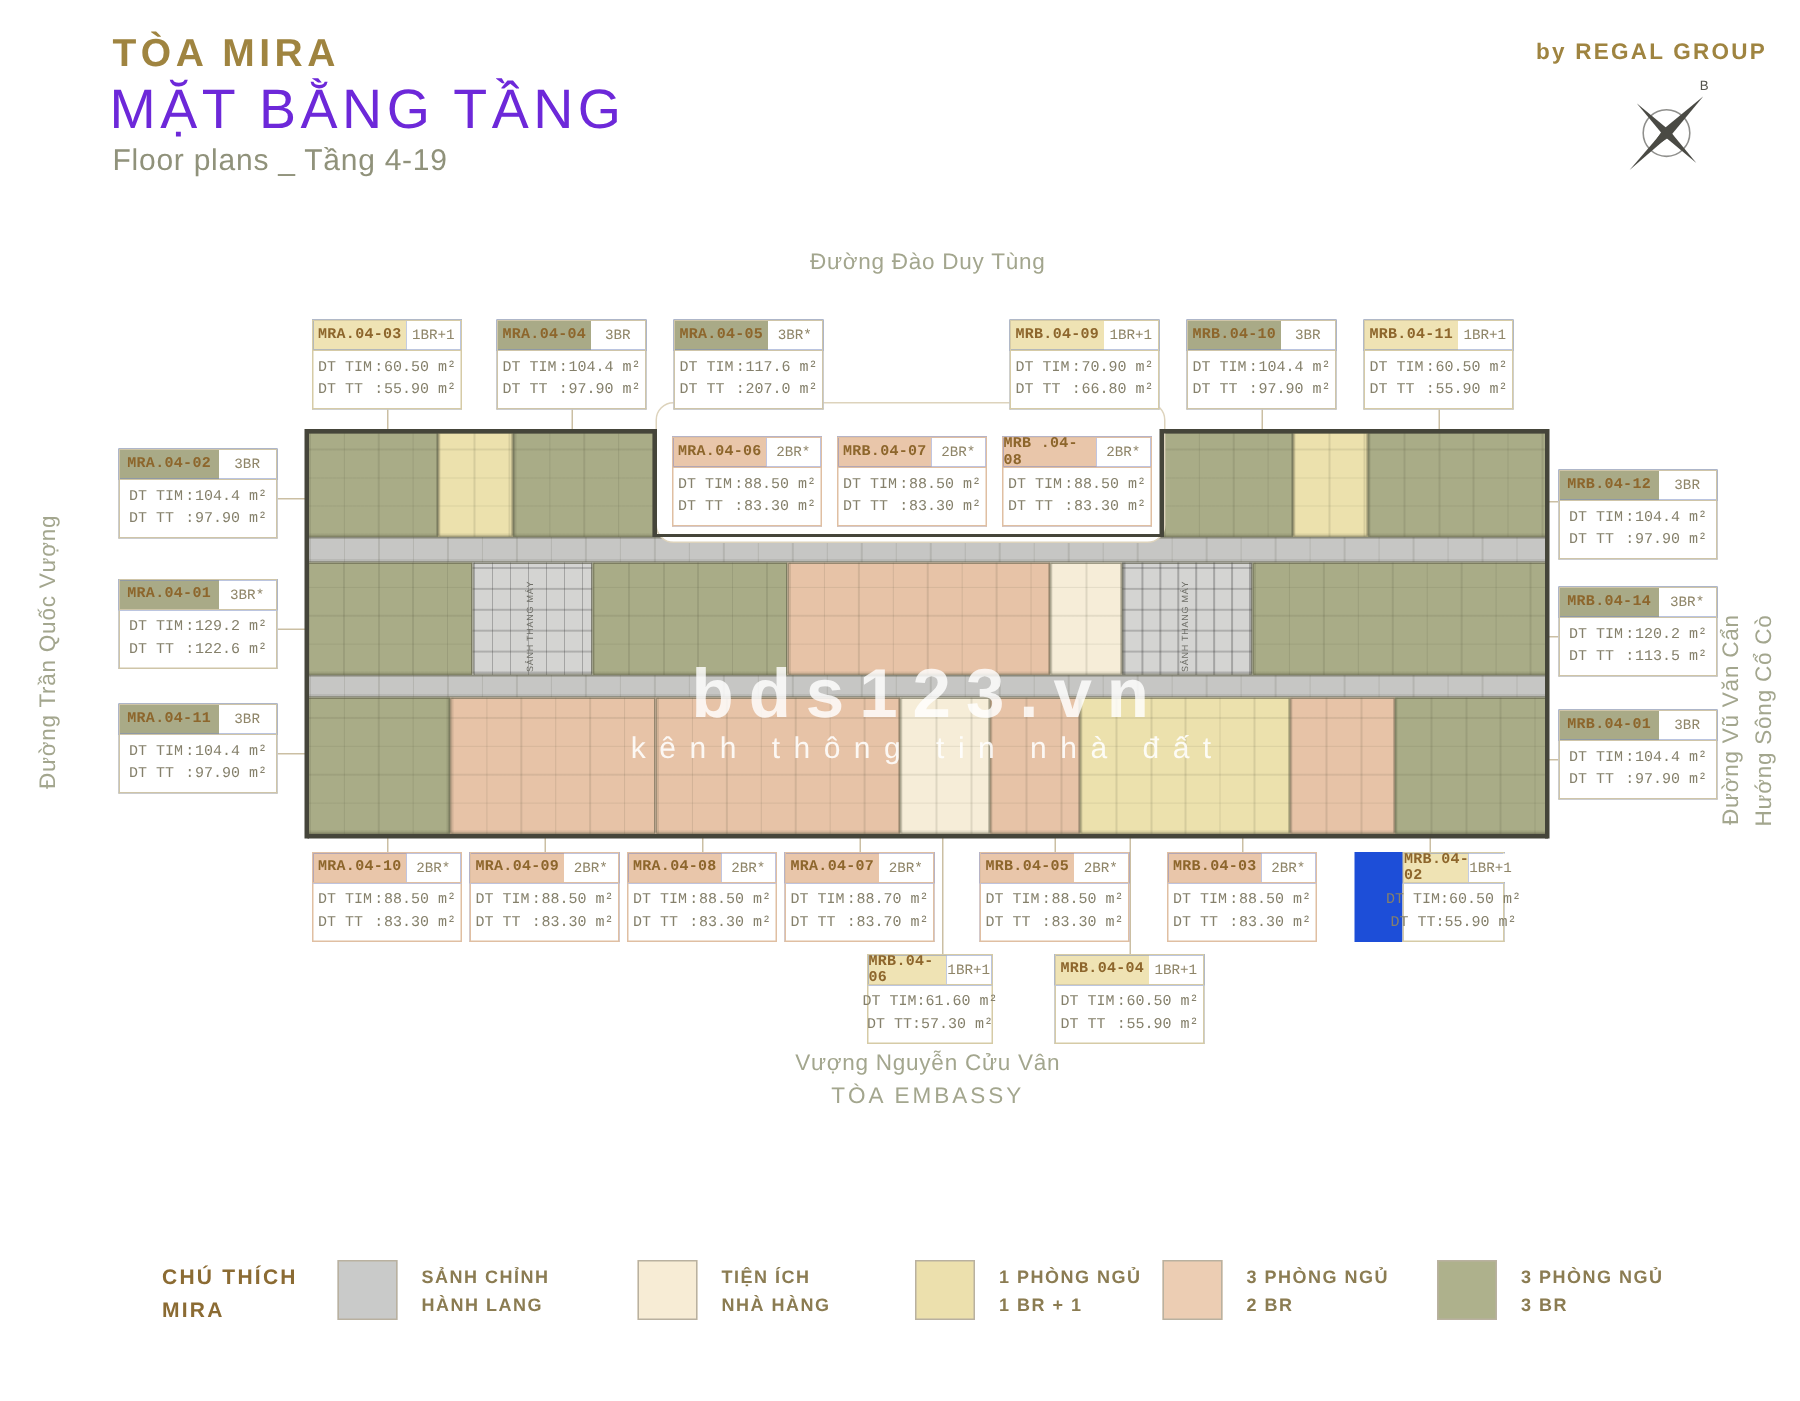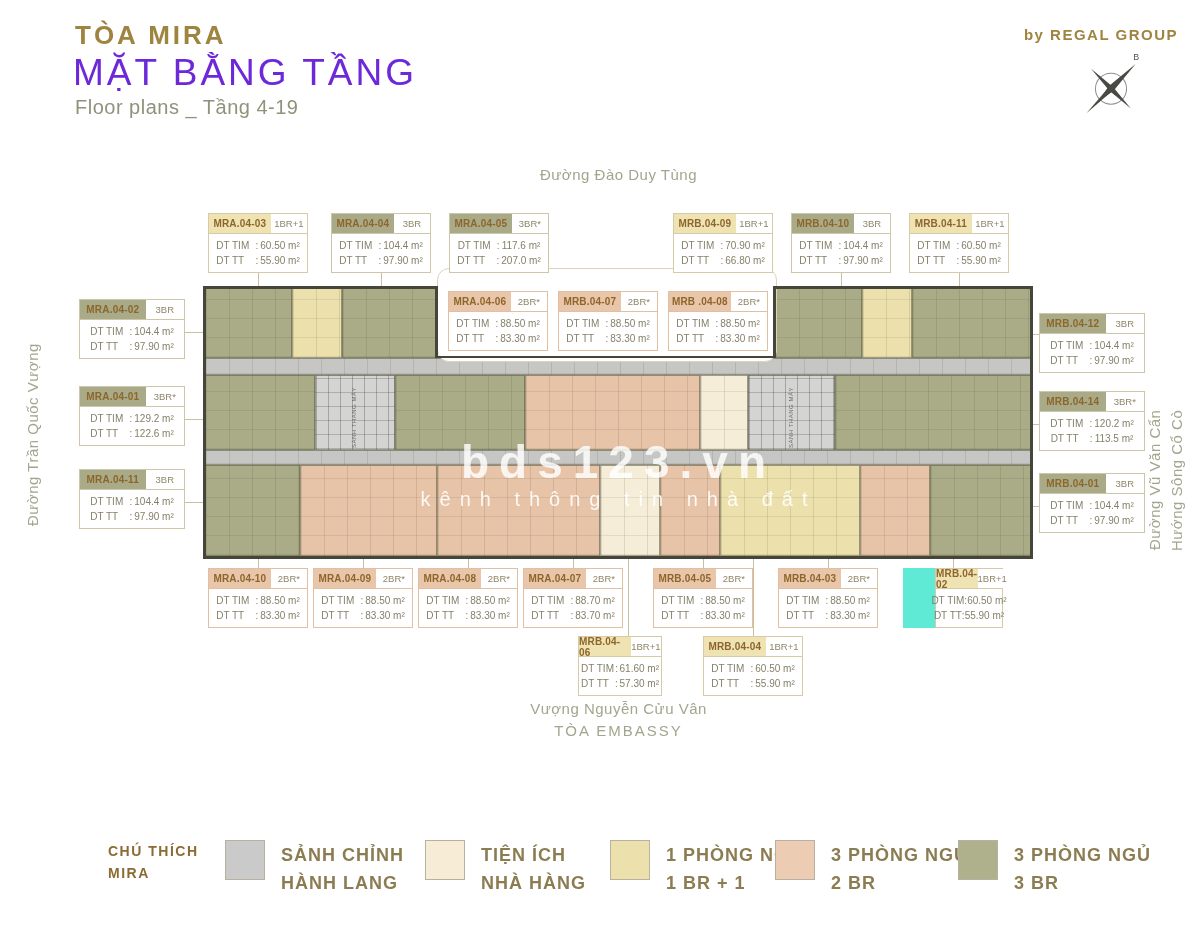--- a/index.html
+++ b/index.html
@@ -40,37 +40,37 @@
   .core-label{position:absolute;z-index:3;color:#6d6d66;font-size:6px;letter-spacing:.5px;
     writing-mode:vertical-rl;transform:rotate(180deg);height:70px;display:flex;align-items:center;white-space:nowrap;}
   .notch-panel{position:absolute;left:437px;top:268px;width:338px;height:92px;background:#fff;
     border:1px solid #ddd3bc;border-radius:12px;z-index:2;}
   .lead{position:absolute;background:#cbbfa3;z-index:1;}
   
   .wm{left:205px;width:827px;top:438px;text-align:center;z-index:5;pointer-events:none;}
   .wm-brand{font-size:46px;font-weight:bold;letter-spacing:10px;color:rgba(255,255,255,.82);line-height:1.05;}
   .wm-tag{font-size:20px;letter-spacing:9px;color:rgba(255,255,255,.88);margin-top:2px;}
   
-  .unit-card{position:absolute;width:100px;background:#5eead4;z-index:6;box-sizing:border-box;}
+  .unit-card{position:absolute;width:100px;background:#1d4ed8;z-index:6;box-sizing:border-box;font-family:Liberation Mono, monospace;}
   .unit-card .uc-head{display:flex;height:21px;border:1px solid var(--bc);box-sizing:border-box;}
   .unit-card .uc-code{flex:0 0 63%;display:flex;align-items:center;justify-content:center;
     font-weight:bold;color:#8d662c;font-size:10px;letter-spacing:.2px;}
   .unit-card .uc-type{flex:1;display:flex;align-items:center;justify-content:center;
     color:#8f8568;font-size:9.5px;background:#fff;}
   .unit-card .uc-body{border:1px solid var(--bc);border-top:none;padding:4px 2px 4px 2px;
     color:#85806b;font-size:10px;line-height:1.5;background:#fff;}
   .uc-row{display:flex;justify-content:center;white-space:nowrap;}
   .uc-lbl{display:inline-block;width:37px;text-align:left;}
   .uc-sep{display:inline-block;width:7px;text-align:center;}
   
   .legend-title{left:108px;top:840px;font-size:14px;font-weight:bold;color:#8b6b33;
     letter-spacing:1.5px;line-height:1.6;z-index:6;}
   .legend-item{position:absolute;top:840px;display:flex;align-items:flex-start;z-index:6;}
   .legend-swatch{width:40px;height:40px;border:1px solid #b9b1a0;box-sizing:border-box;flex:0 0 40px;}
-  .legend-text{margin-left:16px;font-size:18px;font-weight:bold;color:#8b7c52;
+  .legend-text{margin-left:16px;font-size:12px;font-weight:bold;color:#8b7c52;
     letter-spacing:1px;line-height:1.55;padding-top:2px;}
 </style>
 </head>
 <body>
 
 <div class="abs title-main">TÒA MIRA</div>
 <div class="abs title-sub">MẶT BẰNG TẦNG</div>
 <div class="abs title-range">Floor plans _ Tầng 4-19</div>
 <div class="abs byline">by REGAL GROUP</div>
 

